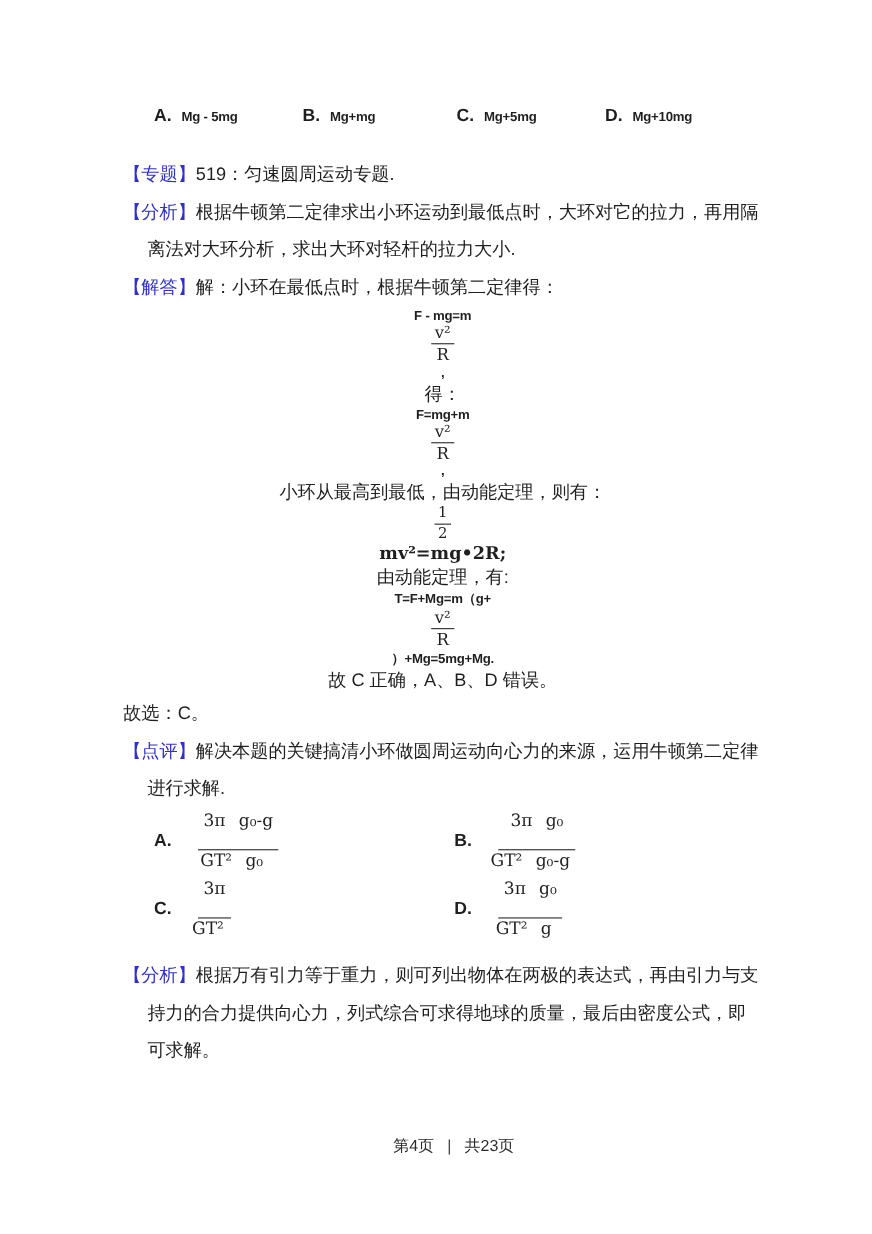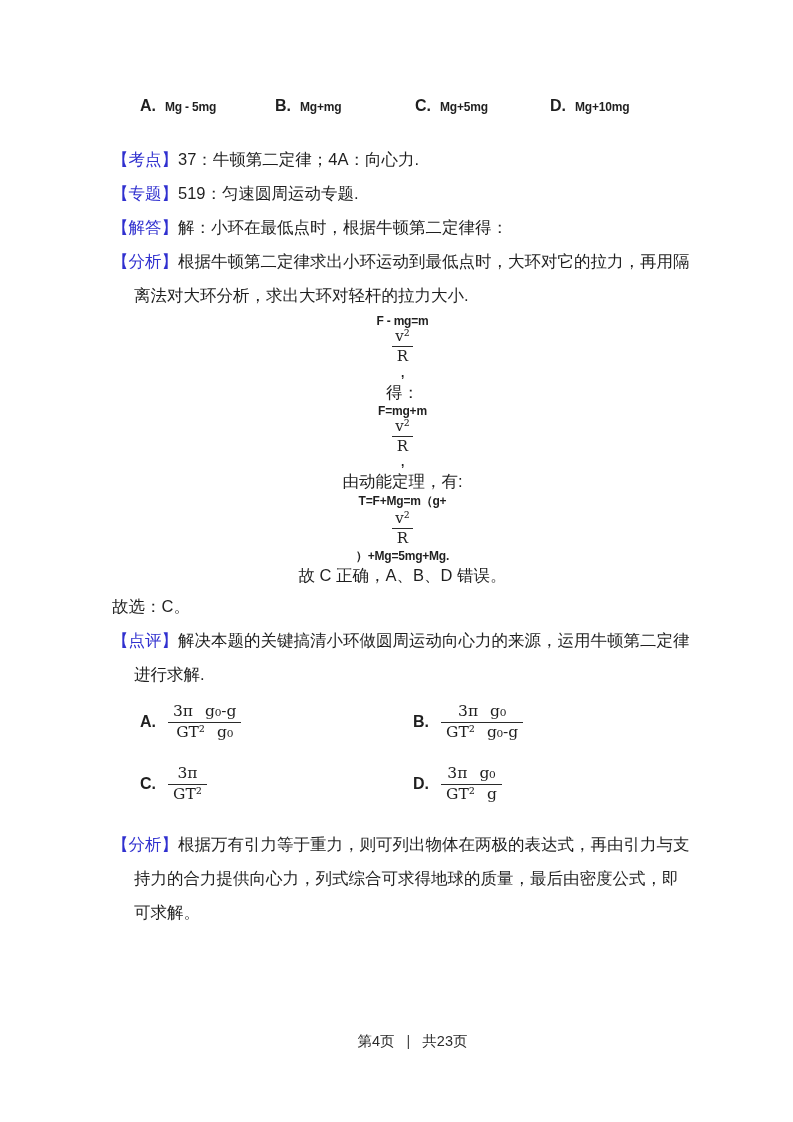--- a/index.html
+++ b/index.html
@@ -32,21 +32,21 @@
 
   
   .q5-options{padding-left:28px;margin:4px 0 16px;}
   .q5-row{display:flex;align-items:center;height:54px;margin-bottom:8px;}
   .opt5{display:flex;align-items:center;}
   .opt5.colA{width:273px;}
   .opt5 .optlabel{font-size:16px;font-weight:600;margin-right:12px;}
   .bigfrac{display:inline-flex;flex-direction:column;align-items:stretch;
            font-family:"DejaVu Serif","Liberation Serif",serif;font-size:15.5px;line-height:1.2;text-align:center;}
   .brow{display:flex;justify-content:center;gap:12px;padding:0 5px;}
-  .bnum{border-bottom:1.4px solid #2a2a2a;padding-bottom:1px;}
+  .bnum{border-bottom:1.4px solid #2a2a2a;padding-bottom:16px;margin-left:12px;}
   .brow span:empty{display:none;}
   .stem{margin-top:4px;}
 
   
   .footer{position:absolute;top:1032px;left:16px;width:100%;text-align:center;font-size:14.5px;color:#2a2a2a;}
   .footer .sep{margin:0 12px;color:#444;}
 </style>
 </head>
 <body>
 
@@ -65,30 +65,27 @@
       <span class="optlabel">C.</span>
       <span class="fx">Mg+5mg</span>
     </span>
     <span class="opt4">
       <span class="optlabel">D.</span>
       <span class="fx">Mg+10mg</span>
     </span>
   </div>
 
   <p class="para hang">
-    <span class="tag">【考点】</span><span>37：牛顿第二定律；4A：向心力.</span>
-  </p>
-  <p class="para hang">
     <span class="tag">【专题】</span><span>519：匀速圆周运动专题.</span>
   </p>
   <p class="para hang">
-    <span class="tag">【解答】</span><span>解：小环在最低点时，根据牛顿第二定律得：</span>
+    <span class="tag">【分析】</span><span>根据牛顿第二定律求出小环运动到最低点时，大环对它的拉力，再用隔离法对大环分析，求出大环对轻杆的拉力大小.</span>
   </p>
   <p class="para hang">
-    <span class="tag">【分析】</span><span>根据牛顿第二定律求出小环运动到最低点时，大环对它的拉力，再用隔离法对大环分析，求出大环对轻杆的拉力大小.</span>
+    <span class="tag">【解答】</span><span>解：小环在最低点时，根据牛顿第二定律得：</span>
   </p>
 
   <div class="formula">
     <span class="fx">F - mg=m</span>
     <span class="frac">
       <span class="fnum">v²</span>
       <span class="fden">R</span>
     </span>
     <span class="fx">,</span>
   </div>
@@ -96,20 +93,28 @@
   <div class="formula">
     <span>得：</span>
     <span class="fx">F=mg+m</span>
     <span class="frac">
       <span class="fnum">v²</span>
       <span class="fden">R</span>
     </span>
     <span class="fx">,</span>
   </div>
 
+  <div class="formula tight">
+    <span>小环从最高到最低，由动能定理，则有：</span>
+    <span class="frac small">
+      <span class="fnum">1</span>
+      <span class="fden">2</span>
+    </span>
+    <span class="sf">mv²=mg•2R;</span>
+  </div>
 
   <div class="formula">
     <span>由动能定理，有: </span>
     <span class="fx">T=F+Mg=m（g+</span>
     <span class="frac">
       <span class="fnum">v²</span>
       <span class="fden">R</span>
     </span>
     <span class="fx">）+Mg=5mg+Mg. </span>
     <span>故 C 正确，A、B、D 错误。</span>

